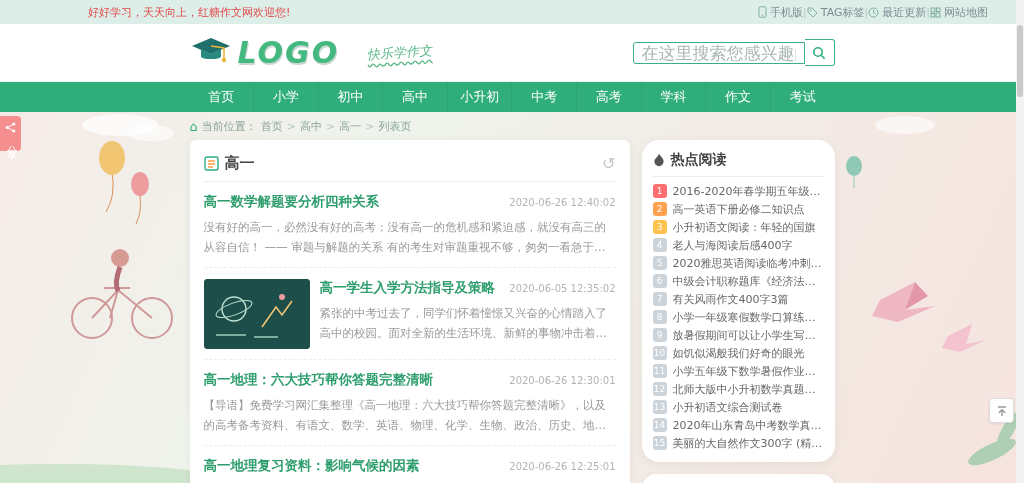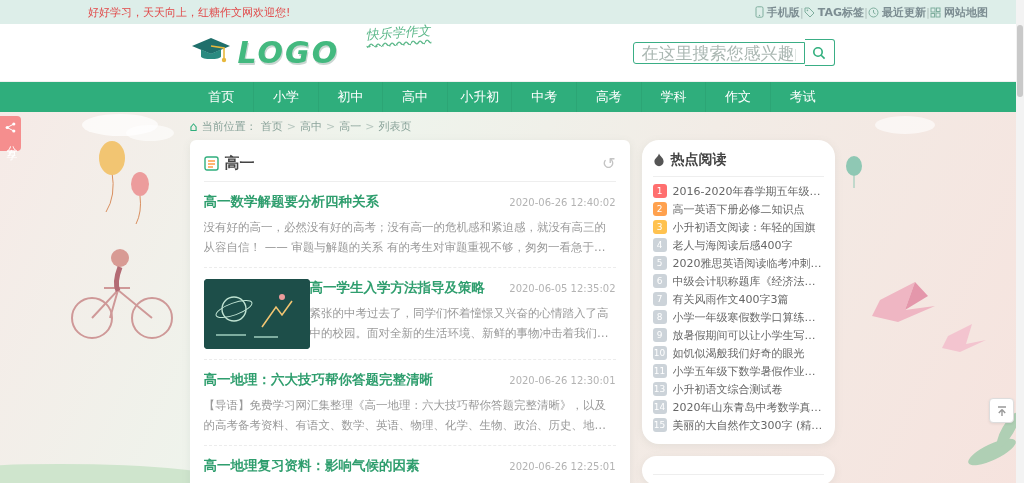--- a/index.html
+++ b/index.html
@@ -14,30 +14,30 @@
   }
   .decor { position:absolute; left:0; top:0; z-index:1; pointer-events:none; }
 
   
   .topbar {
     position:relative; z-index:3; height:24px; background:#ddeee9;
     display:flex; align-items:center; justify-content:space-between;
     padding:0 36px 0 88px; font-size:11px;text-align:center;
   }
   .welcome { color:#e14a4a; }
-  .top-links { display:flex; align-items:center; gap:0; color:#7c8d92;font-weight:bold; }
+  .top-links { display:flex; align-items:center; gap:0; color:#7c8d92; }
   .top-link { display:flex; align-items:center; gap:3px; cursor:pointer; }
   .top-sep { color:#b9cac6; }
 
   
   .header {
     position:relative; z-index:3; height:58px; background:#ffffff;
     border-bottom:1px solid #f0f0f0;
   }
-  .header-inner { width:645px; margin:0 auto; height:100%; display:flex; }
+  .header-inner { width:645px; margin:0 auto; height:100%; display:flex; align-items:center; }
   .logo { display:flex; align-items:center; gap:6px; cursor:pointer; }
   .logo-text {
     font-size:30px; font-weight:bold; font-style:italic; letter-spacing:2px;
     color:#43b97f; text-shadow:1px 2px 0 rgba(40,90,70,0.25);
   }
   .slogan {
     margin-left:28px; color:#5cb88a; font-size:13px; font-style:italic;
     transform:rotate(-4deg); text-decoration:underline wavy; text-underline-offset:4px;
   }
   .search { margin-left:auto; display:flex; align-items:center; }
@@ -87,21 +87,21 @@
   
   .article { padding:11px 0 10px 0; border-bottom:1px dashed #ececec; }
   .article:last-child { border-bottom:none; }
   .article-head { display:flex; align-items:baseline; gap:8px; }
   .article-title { font-size:13.5px; font-weight:bold; color:#2f9e6e; cursor:pointer; text-decoration:none; white-space:nowrap; overflow:hidden; text-overflow:ellipsis; }
   .article-date { margin-left:auto; color:#b3b3b3; font-size:10px; flex:none; }
   .article-summary {
     margin-top:7px; font-size:11.5px; color:#9a9a9a; line-height:1.7;
     display:-webkit-box; -webkit-line-clamp:2; -webkit-box-orient:vertical; overflow:hidden;
   }
-  .with-thumb { display:flex; }
+  .with-thumb { display:flex; gap:10px; }
   .thumb {
     width:106px; height:70px; border-radius:4px; background:#1d4e49; flex:none; overflow:hidden; cursor:pointer;
   }
   .art-body { flex:1; min-width:0; }
 
   
   .sidebar { width:193px; display:flex; flex-direction:column; gap:12px; }
   .side-card { padding:8px 11px 10px 11px;border-radius:17px; }
   .side-head { display:flex; align-items:center; gap:6px; padding:3px 0 7px 0; border-bottom:1px solid #eee; }
   .side-title { font-size:14px; font-weight:bold; color:#444; }
@@ -361,20 +361,24 @@
             </li>
           <li class="hot-item">
               <span class="badge">10</span>
               <span class="hot-text">如饥似渴般我们好奇的眼光</span>
             </li>
           <li class="hot-item">
               <span class="badge">11</span>
               <span class="hot-text">小学五年级下数学暑假作业答案【20-61】</span>
             </li>
           <li class="hot-item">
+              <span class="badge">12</span>
+              <span class="hot-text">北师大版中小升初数学真题汇编</span>
+            </li>
+          <li class="hot-item">
               <span class="badge">13</span>
               <span class="hot-text">小升初语文综合测试卷</span>
             </li>
           <li class="hot-item">
               <span class="badge">14</span>
               <span class="hot-text">2020年山东青岛中考数学真题 (已公布)</span>
             </li>
           <li class="hot-item">
               <span class="badge">15</span>
               <span class="hot-text">美丽的大自然作文300字 (精选3篇)</span>

